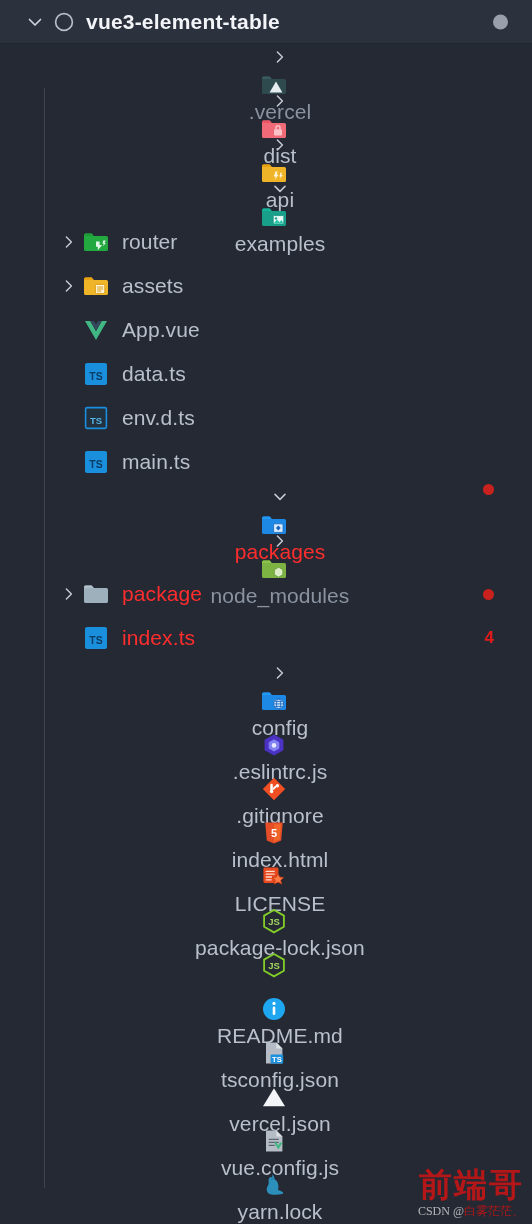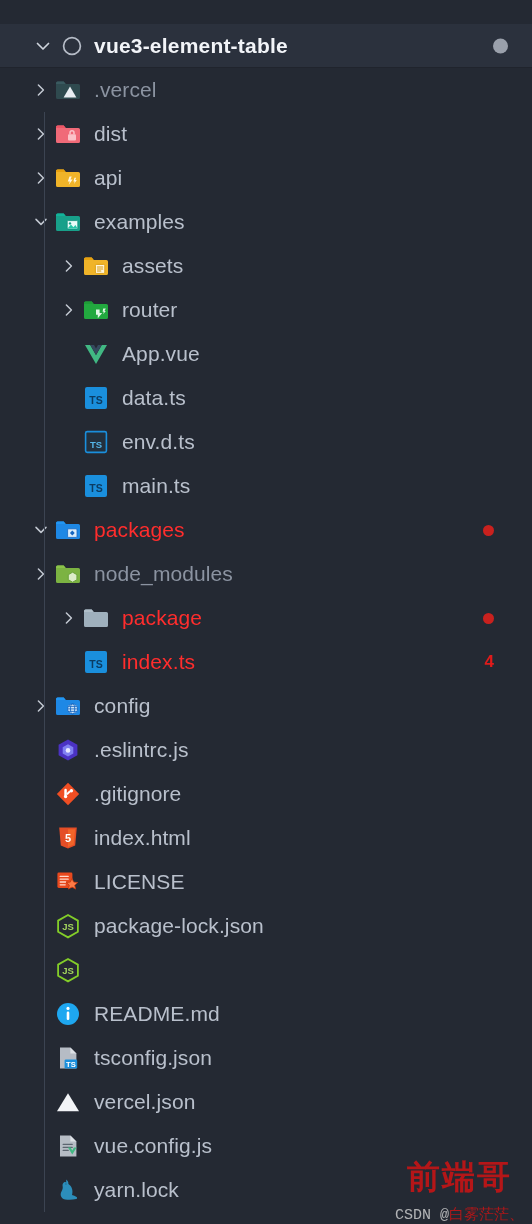--- a/index.html
+++ b/index.html
@@ -11,23 +11,22 @@
   }
   #app { position: relative; width: 532px; height: 1224px; background: #242933; }
 
   
   .explorer-header {
     position: relative;
     height: 44px;
     background: #2b313d;
     display: flex;
     align-items: center;
-    padding-left: 32px;
+    padding-left: 24px;
     border-bottom: 1px solid #20242d;
-    margin-top: 24px;
   }
   .hdr-chevron {
     width: 22px; height: 22px;
     display: flex; align-items: center; justify-content: center;
     margin-right: 6px;
   }
   .hdr-circle {
     width: 24px; height: 24px;
     margin-right: 10px;
     display:flex; align-items:center; justify-content:center;
@@ -87,45 +86,45 @@
   .row.mod .label { color: #ff2d2d; font-weight: 400; }
   .badge {
     position: absolute;
     right: 38px;
     display: flex; align-items: center; justify-content: center;
   }
   .badge-dot { width: 11px; height: 11px; border-radius: 50%; background: #c9211e; }
   .badge-num { font-size: 17px; font-weight: 700; color: #e01b1b; }
 
   
-  .d1 { padding-left: 28px; }
+  .d1 { padding-left: 28px; flex-direction: column; }
   .d2 { padding-left: 56px; }
 
   
   .watermark {
     position: absolute;
     right: 8px;
-    bottom: 24px;
-    text-align: center;
+    bottom: 4px;
+    text-align: right;
     pointer-events: none;
     z-index: 30;
   }
   .wm-big {
     font-size: 33px;
     font-weight: 700;
     color: rgba(214, 18, 18, 0.82);
     letter-spacing: 2px;
     line-height: 1;
     font-family: "DejaVu Sans", sans-serif;
   }
   .wm-small {
-    margin-top: 12px;
-    font-size: 15px;
+    margin-top: 2px;
+    font-size: 12px;
     color: rgba(226, 226, 226, 0.75);
-    font-family: Liberation Mono, monospace;
+    font-family: Liberation Serif, serif;
     white-space: nowrap;
   }
   .wm-small .cn { color: rgba(214, 18, 18, 0.78); }
 </style>
 </head>
 <body>
 
 <div id="app">
 
   <div class="explorer-header">
@@ -211,45 +210,45 @@
           <span class="label">examples</span>
         </div>
         <div class="row d2">
           <span class="twisty">
             <svg width="18" height="18" viewBox="0 0 18 18" fill="none">
               <path d="M6.4 4 L11.4 9 L6.4 14" stroke="#c3c9d2" stroke-width="1.5" stroke-linecap="round" stroke-linejoin="round"></path>
             </svg>
           </span>
           <span class="ficon">
             <svg width="28" height="28" viewBox="0 0 28 28">
+              <path d="M2 7.2a1.6 1.6 0 0 1 1.6-1.6h6.1l2 2.3h12.7a1.6 1.6 0 0 1 1.6 1.6v12a1.6 1.6 0 0 1-1.6 1.6H3.6A1.6 1.6 0 0 1 2 21.5z" fill="#22a93f"></path>
+              <path d="M2 7.2a1.6 1.6 0 0 1 1.6-1.6h6.1l2 2.3H2z" fill="#1e9c37"></path>
+              <path d="M14 13.5 l3.6 0 0 3.6 2.6 0 -4.4 5.2 0-3.6 -1.8 0z" fill="#dff7e4"></path>
+              <path d="M21.2 12.4 l2.6 0 -1.3 2.6 1.3 0 -2.6 3.2 .6-2.4 -1.2 0z" fill="#dff7e4"></path>
+            </svg>
+          </span>
+          <span class="label">router</span>
+        </div>
+        <div class="row d2">
+          <span class="twisty">
+            <svg width="18" height="18" viewBox="0 0 18 18" fill="none">
+              <path d="M6.4 4 L11.4 9 L6.4 14" stroke="#c3c9d2" stroke-width="1.5" stroke-linecap="round" stroke-linejoin="round"></path>
+            </svg>
+          </span>
+          <span class="ficon">
+            <svg width="28" height="28" viewBox="0 0 28 28">
               <path d="M2 7.2a1.6 1.6 0 0 1 1.6-1.6h6.1l2 2.3h12.7a1.6 1.6 0 0 1 1.6 1.6v12a1.6 1.6 0 0 1-1.6 1.6H3.6A1.6 1.6 0 0 1 2 21.5z" fill="#f0b429"></path>
               <path d="M2 7.2a1.6 1.6 0 0 1 1.6-1.6h6.1l2 2.3H2z" fill="#e8a10f"></path>
               <rect x="13.4" y="12.4" width="9.4" height="9" rx="1.2" fill="#fff6de" stroke="#d99a0a" stroke-width=".9"></rect>
               <g stroke="#d99a0a" stroke-width="1.1" stroke-linecap="round">
                 <path d="M15.4 15h5.4M15.4 17h5.4M15.4 19h3.4"></path>
               </g>
             </svg>
           </span>
           <span class="label">assets</span>
-        </div>
-        <div class="row d2">
-          <span class="twisty">
-            <svg width="18" height="18" viewBox="0 0 18 18" fill="none">
-              <path d="M6.4 4 L11.4 9 L6.4 14" stroke="#c3c9d2" stroke-width="1.5" stroke-linecap="round" stroke-linejoin="round"></path>
-            </svg>
-          </span>
-          <span class="ficon">
-            <svg width="28" height="28" viewBox="0 0 28 28">
-              <path d="M2 7.2a1.6 1.6 0 0 1 1.6-1.6h6.1l2 2.3h12.7a1.6 1.6 0 0 1 1.6 1.6v12a1.6 1.6 0 0 1-1.6 1.6H3.6A1.6 1.6 0 0 1 2 21.5z" fill="#22a93f"></path>
-              <path d="M2 7.2a1.6 1.6 0 0 1 1.6-1.6h6.1l2 2.3H2z" fill="#1e9c37"></path>
-              <path d="M14 13.5 l3.6 0 0 3.6 2.6 0 -4.4 5.2 0-3.6 -1.8 0z" fill="#dff7e4"></path>
-              <path d="M21.2 12.4 l2.6 0 -1.3 2.6 1.3 0 -2.6 3.2 .6-2.4 -1.2 0z" fill="#dff7e4"></path>
-            </svg>
-          </span>
-          <span class="label">router</span>
         </div>
         <div class="row d2">
           <span class="twisty empty"></span>
           <span class="ficon">
             <svg width="28" height="28" viewBox="0 0 28 28">
               <path d="M3 5h5.2L14 15.2 19.8 5H25L14 24z" fill="#41b883"></path>
               <path d="M8.4 5h3.6L14 8.6 16 5h3.6L14 14.8z" fill="#35495e"></path>
             </svg>
           </span>
           <span class="label">App.vue</span>

